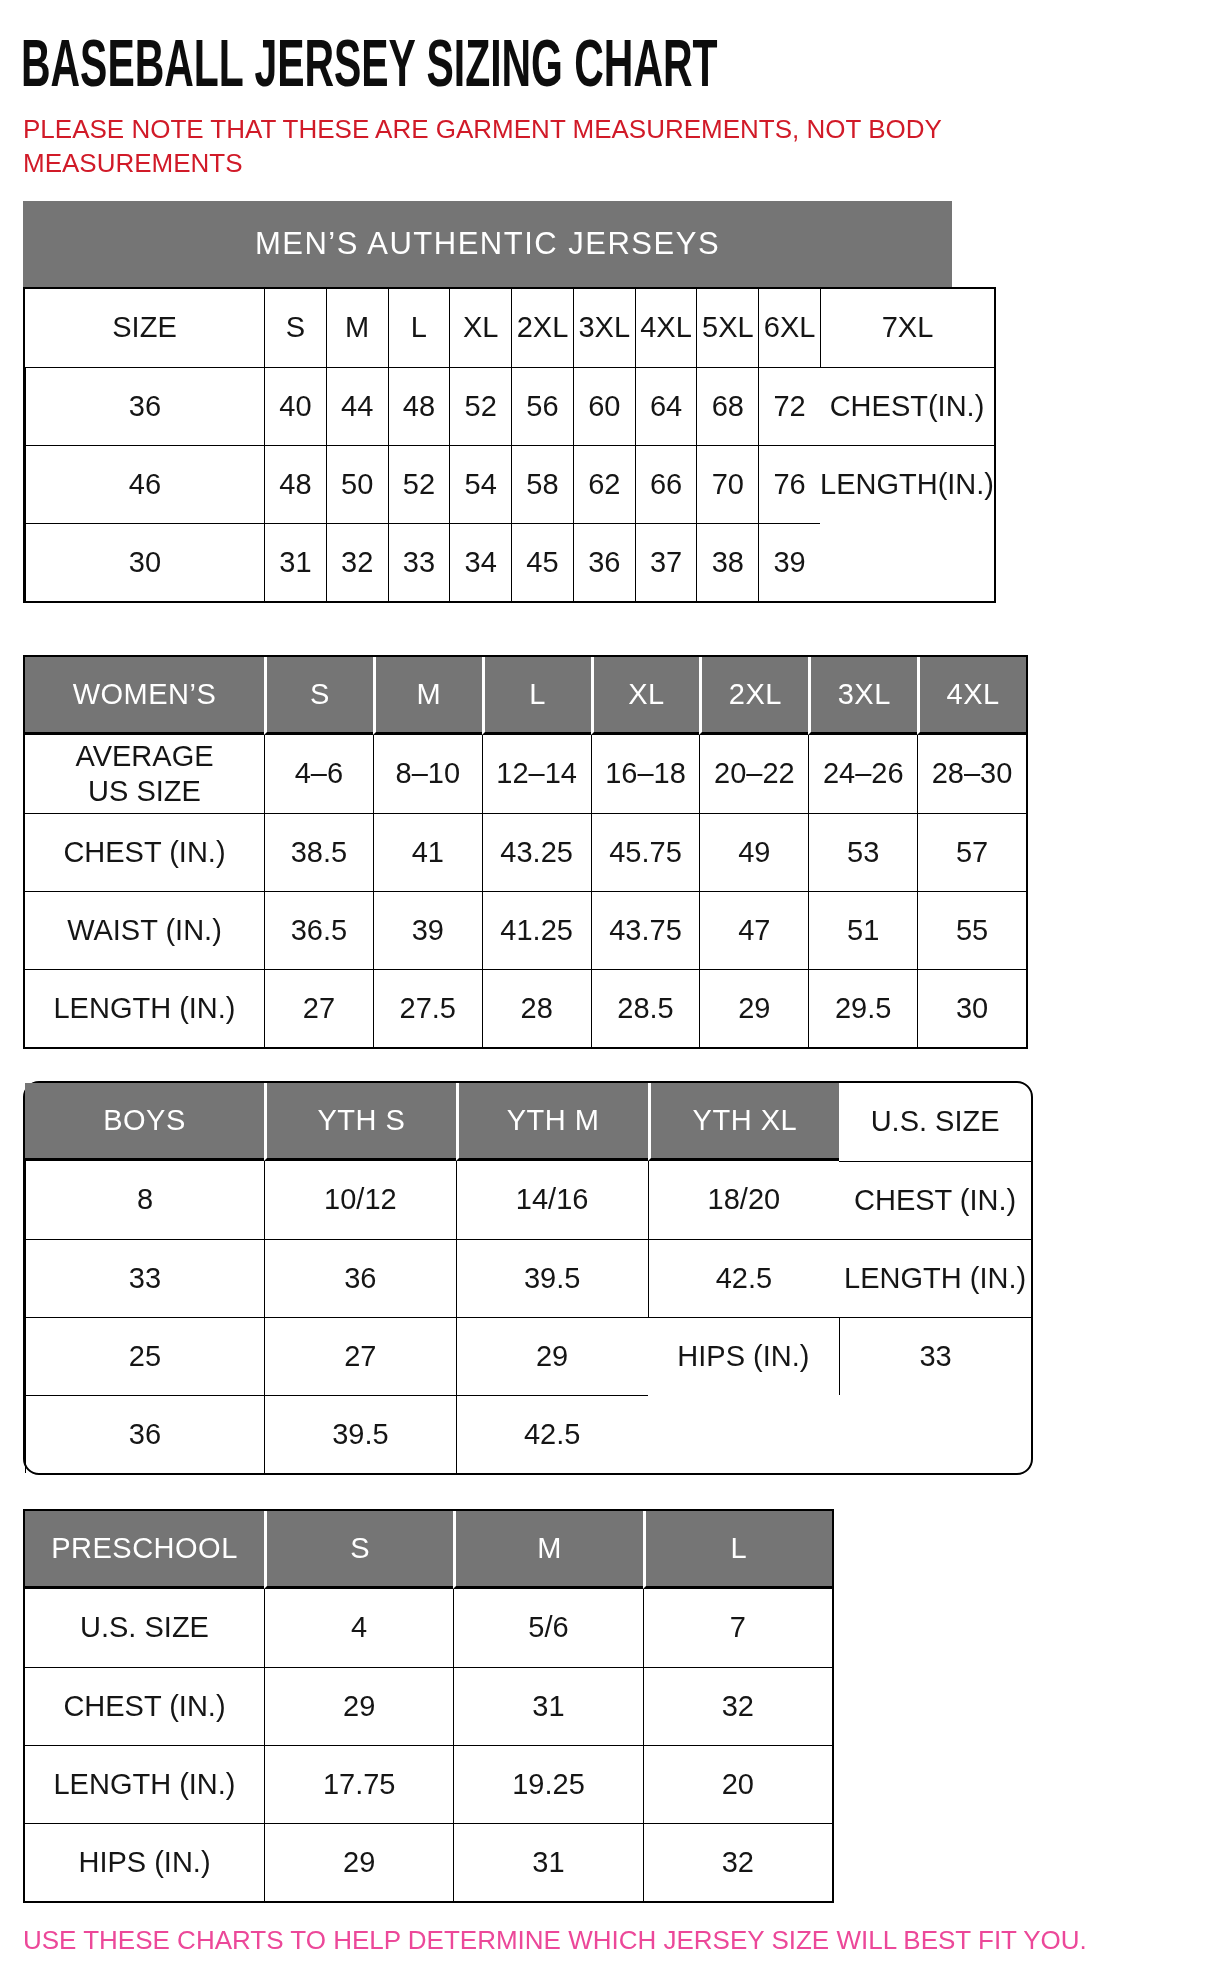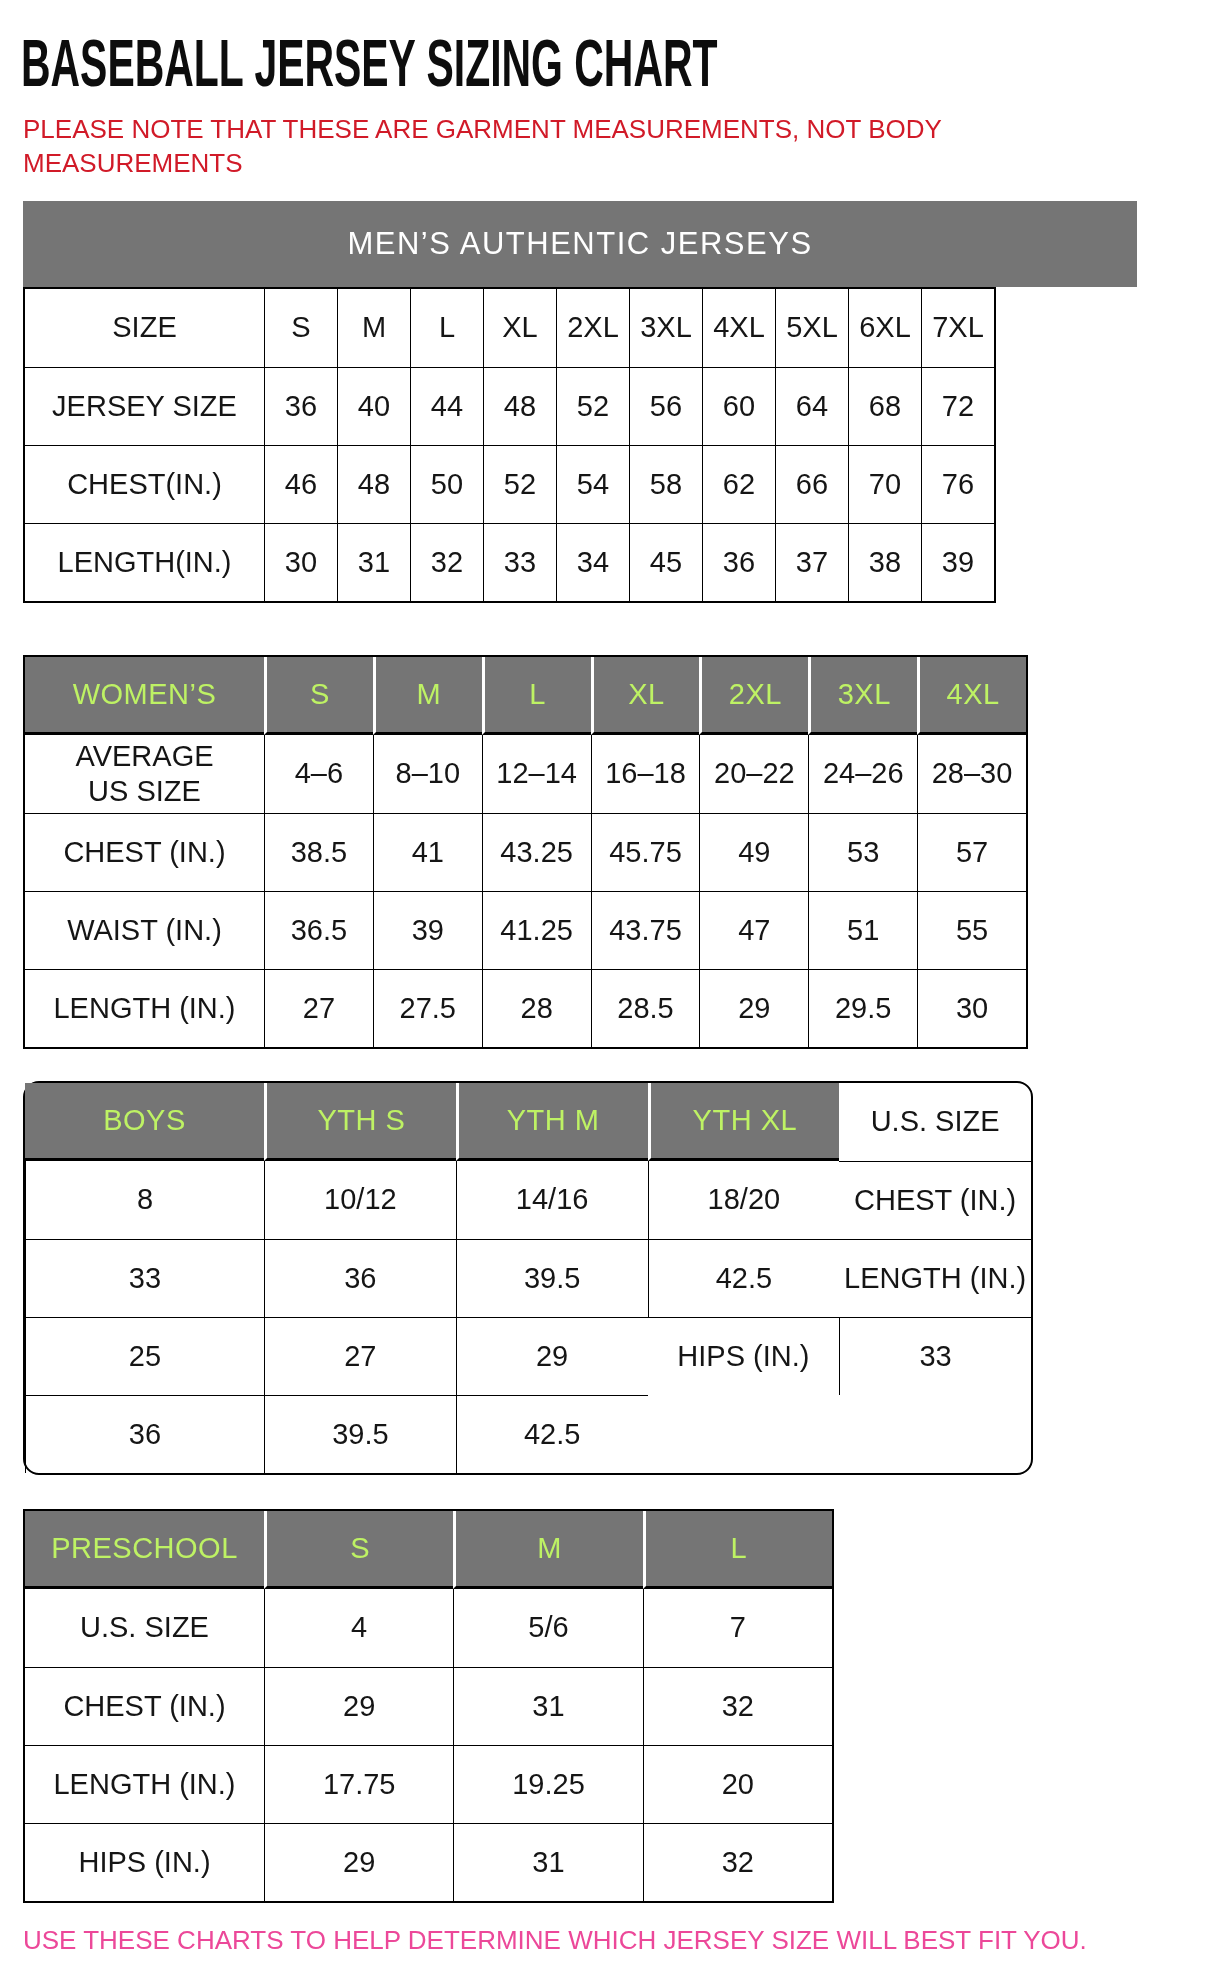--- a/index.html
+++ b/index.html
@@ -10,38 +10,38 @@
   }
   .wrap{padding:30px 0 0 23px;}
   .title{
     font-size:66px;font-weight:bold;color:#0d0d0d;line-height:1;
     transform:scaleX(0.62);transform-origin:0 50%;white-space:nowrap;
     letter-spacing:0px;margin-left:-2px;
   }
   .note{margin-top:16px;font-size:26px;line-height:1.32;color:#d11a28;max-width:1000px;}
   .footer{margin-top:22px;font-size:26px;color:#ec4899;white-space:nowrap;}
   .banner{
-    width:1114px;height:86px;background:#757575;color:#fff;
+    width:929px;height:86px;background:#757575;color:#fff;
     display:flex;align-items:center;justify-content:center;
     font-size:31px;letter-spacing:1.5px;margin-top:20px;box-sizing:border-box;
   }
   .tbl{display:grid;border:2px solid #000;box-sizing:border-box;background:#fff;}
   .mens{width:973px;grid-template-columns:239px repeat(10,1fr);}
   .wom{width:1005px;grid-template-columns:239px repeat(7,1fr);margin-top:52px;}
   .boy{width:1010px;grid-template-columns:239px repeat(4,1fr);margin-top:32px;border-radius:16px;}
   .pre{width:811px;grid-template-columns:239px repeat(3,1fr);margin-top:34px;}
   .cell{
     box-sizing:border-box;display:flex;align-items:center;justify-content:center;
     height:78px;font-size:29px;color:#151515;text-align:center;
     border-top:1px solid #000;border-left:1px solid #000;
   }
   .r0,.nt{border-top:none;}
   .c0{border-left:none;}
   .ghd{
-    background:#757575;color:#bef264;border-top:none;
+    background:#757575;color:#ffffff;border-top:none;
     border-left:3px solid #fff;border-bottom:3px solid #000;
     letter-spacing:.5px;
   }
   .ghd.c0{border-left:none;}
   .wrap2{display:inline-block;max-width:180px;line-height:1.18;}
 </style>
 </head>
 <body>
 
 <div class="wrap">
@@ -58,21 +58,20 @@
       <div class="cell r0">M</div>
       <div class="cell r0">L</div>
       <div class="cell r0">XL</div>
       <div class="cell r0">2XL</div>
       <div class="cell r0">3XL</div>
       <div class="cell r0">4XL</div>
       <div class="cell r0">5XL</div>
       <div class="cell r0">6XL</div>
       <div class="cell r0">7XL</div>
 
-      <div class="cell c0">JERSEY SIZE</div>
       <div class="cell">36</div>
       <div class="cell">40</div>
       <div class="cell">44</div>
       <div class="cell">48</div>
       <div class="cell">52</div>
       <div class="cell">56</div>
       <div class="cell">60</div>
       <div class="cell">64</div>
       <div class="cell">68</div>
       <div class="cell">72</div>

